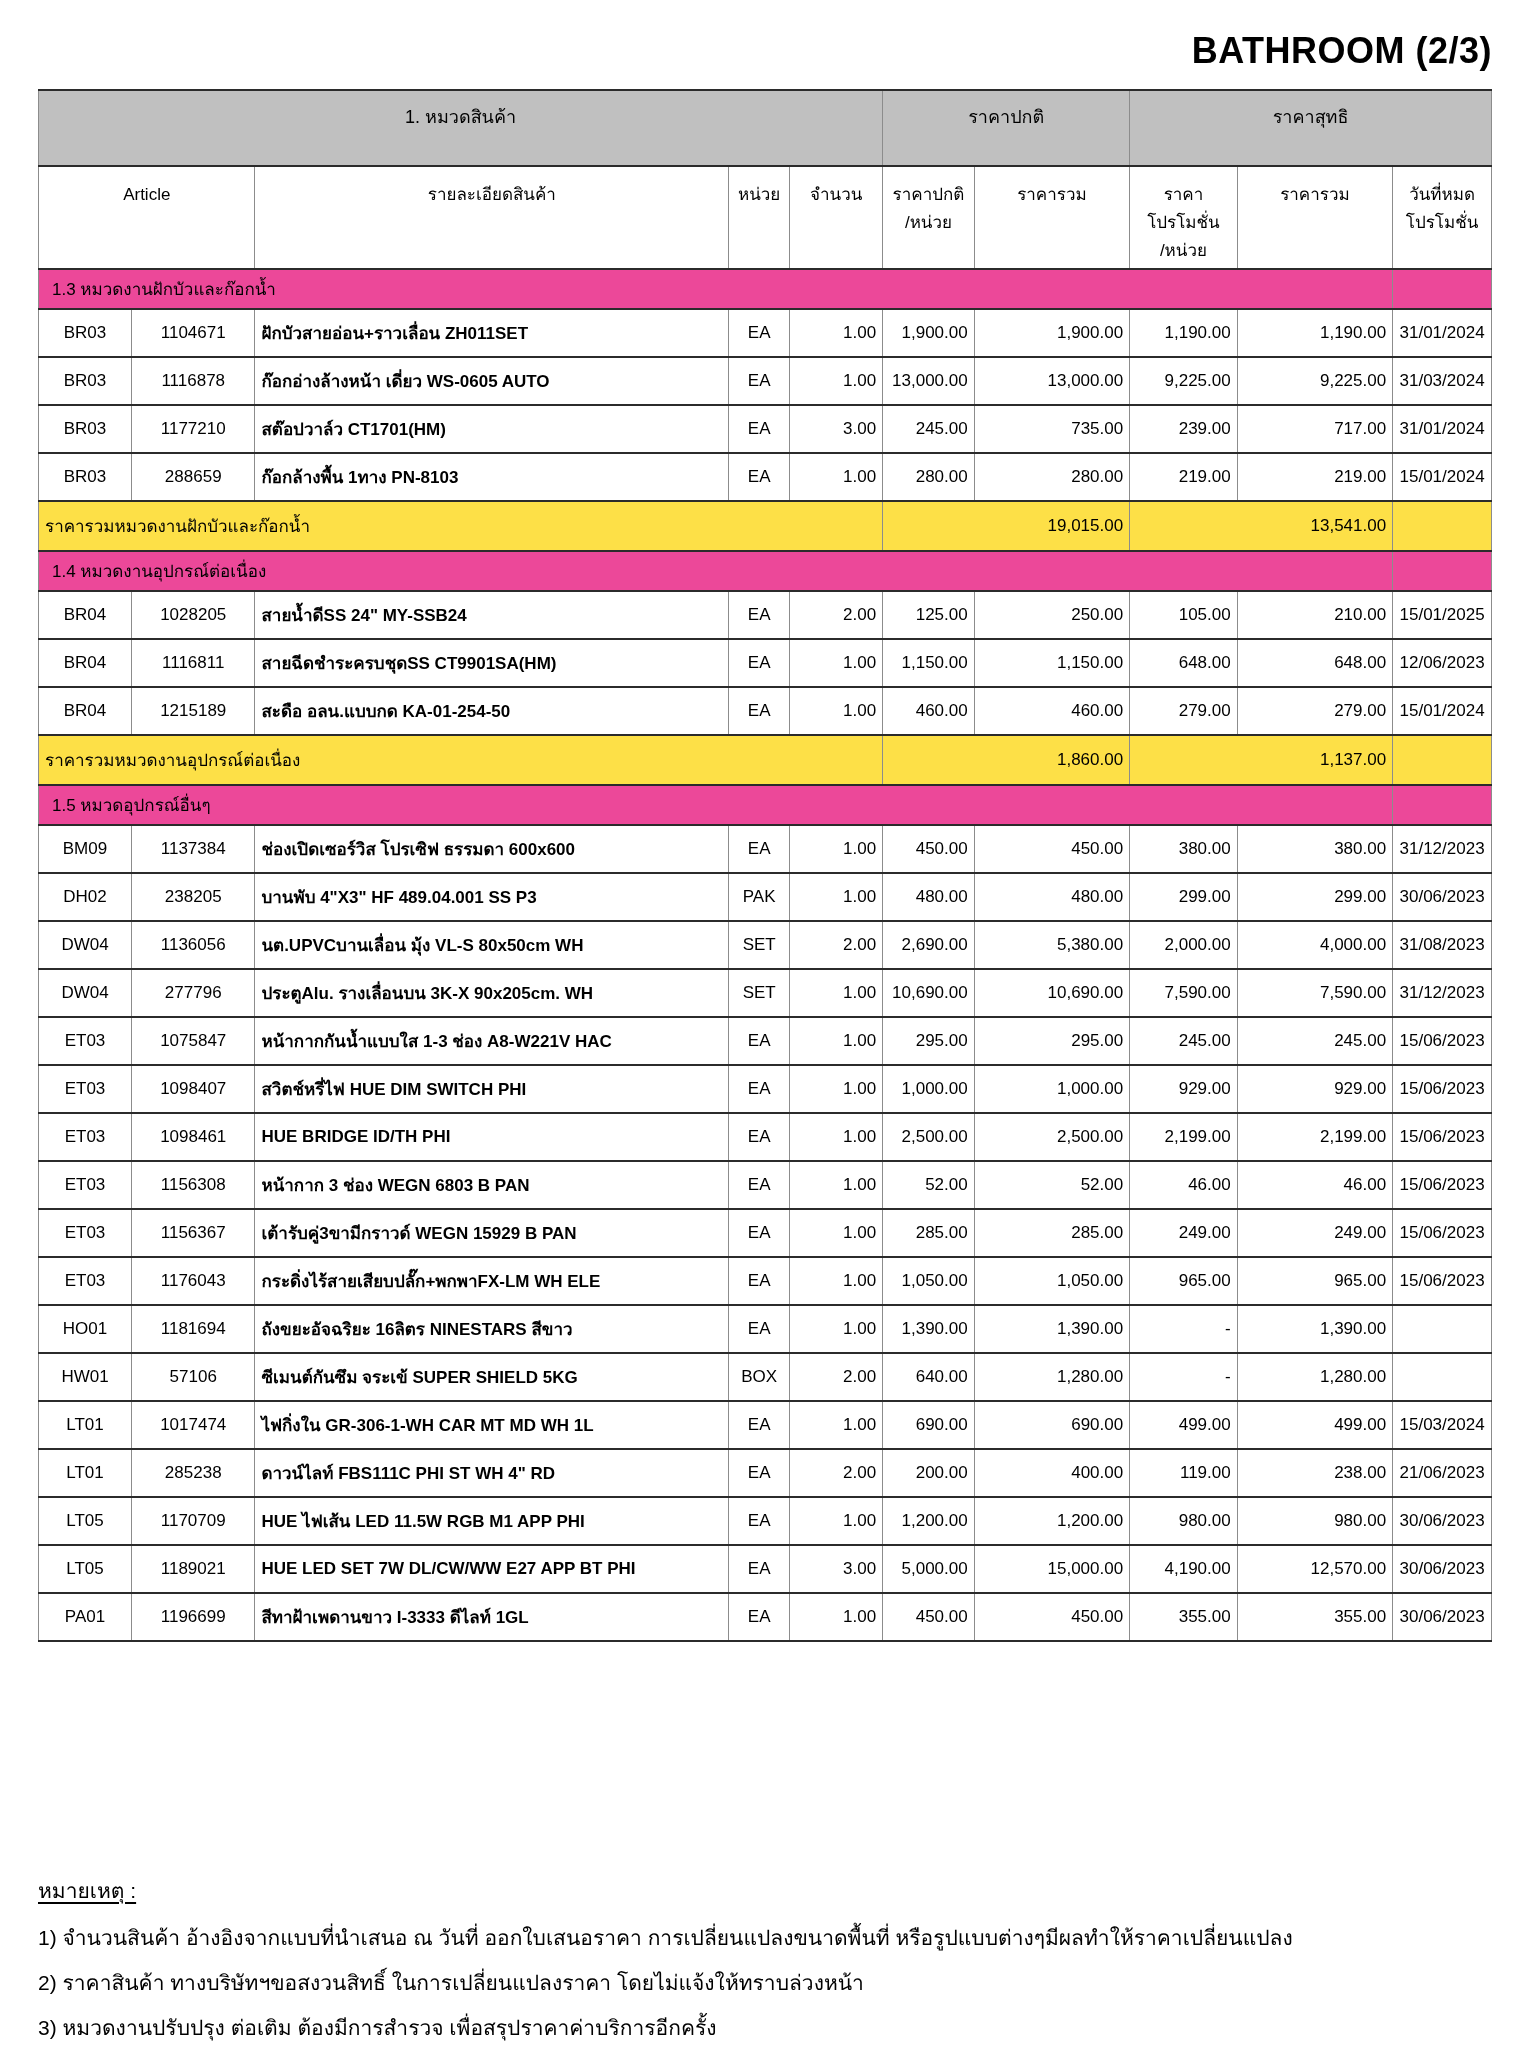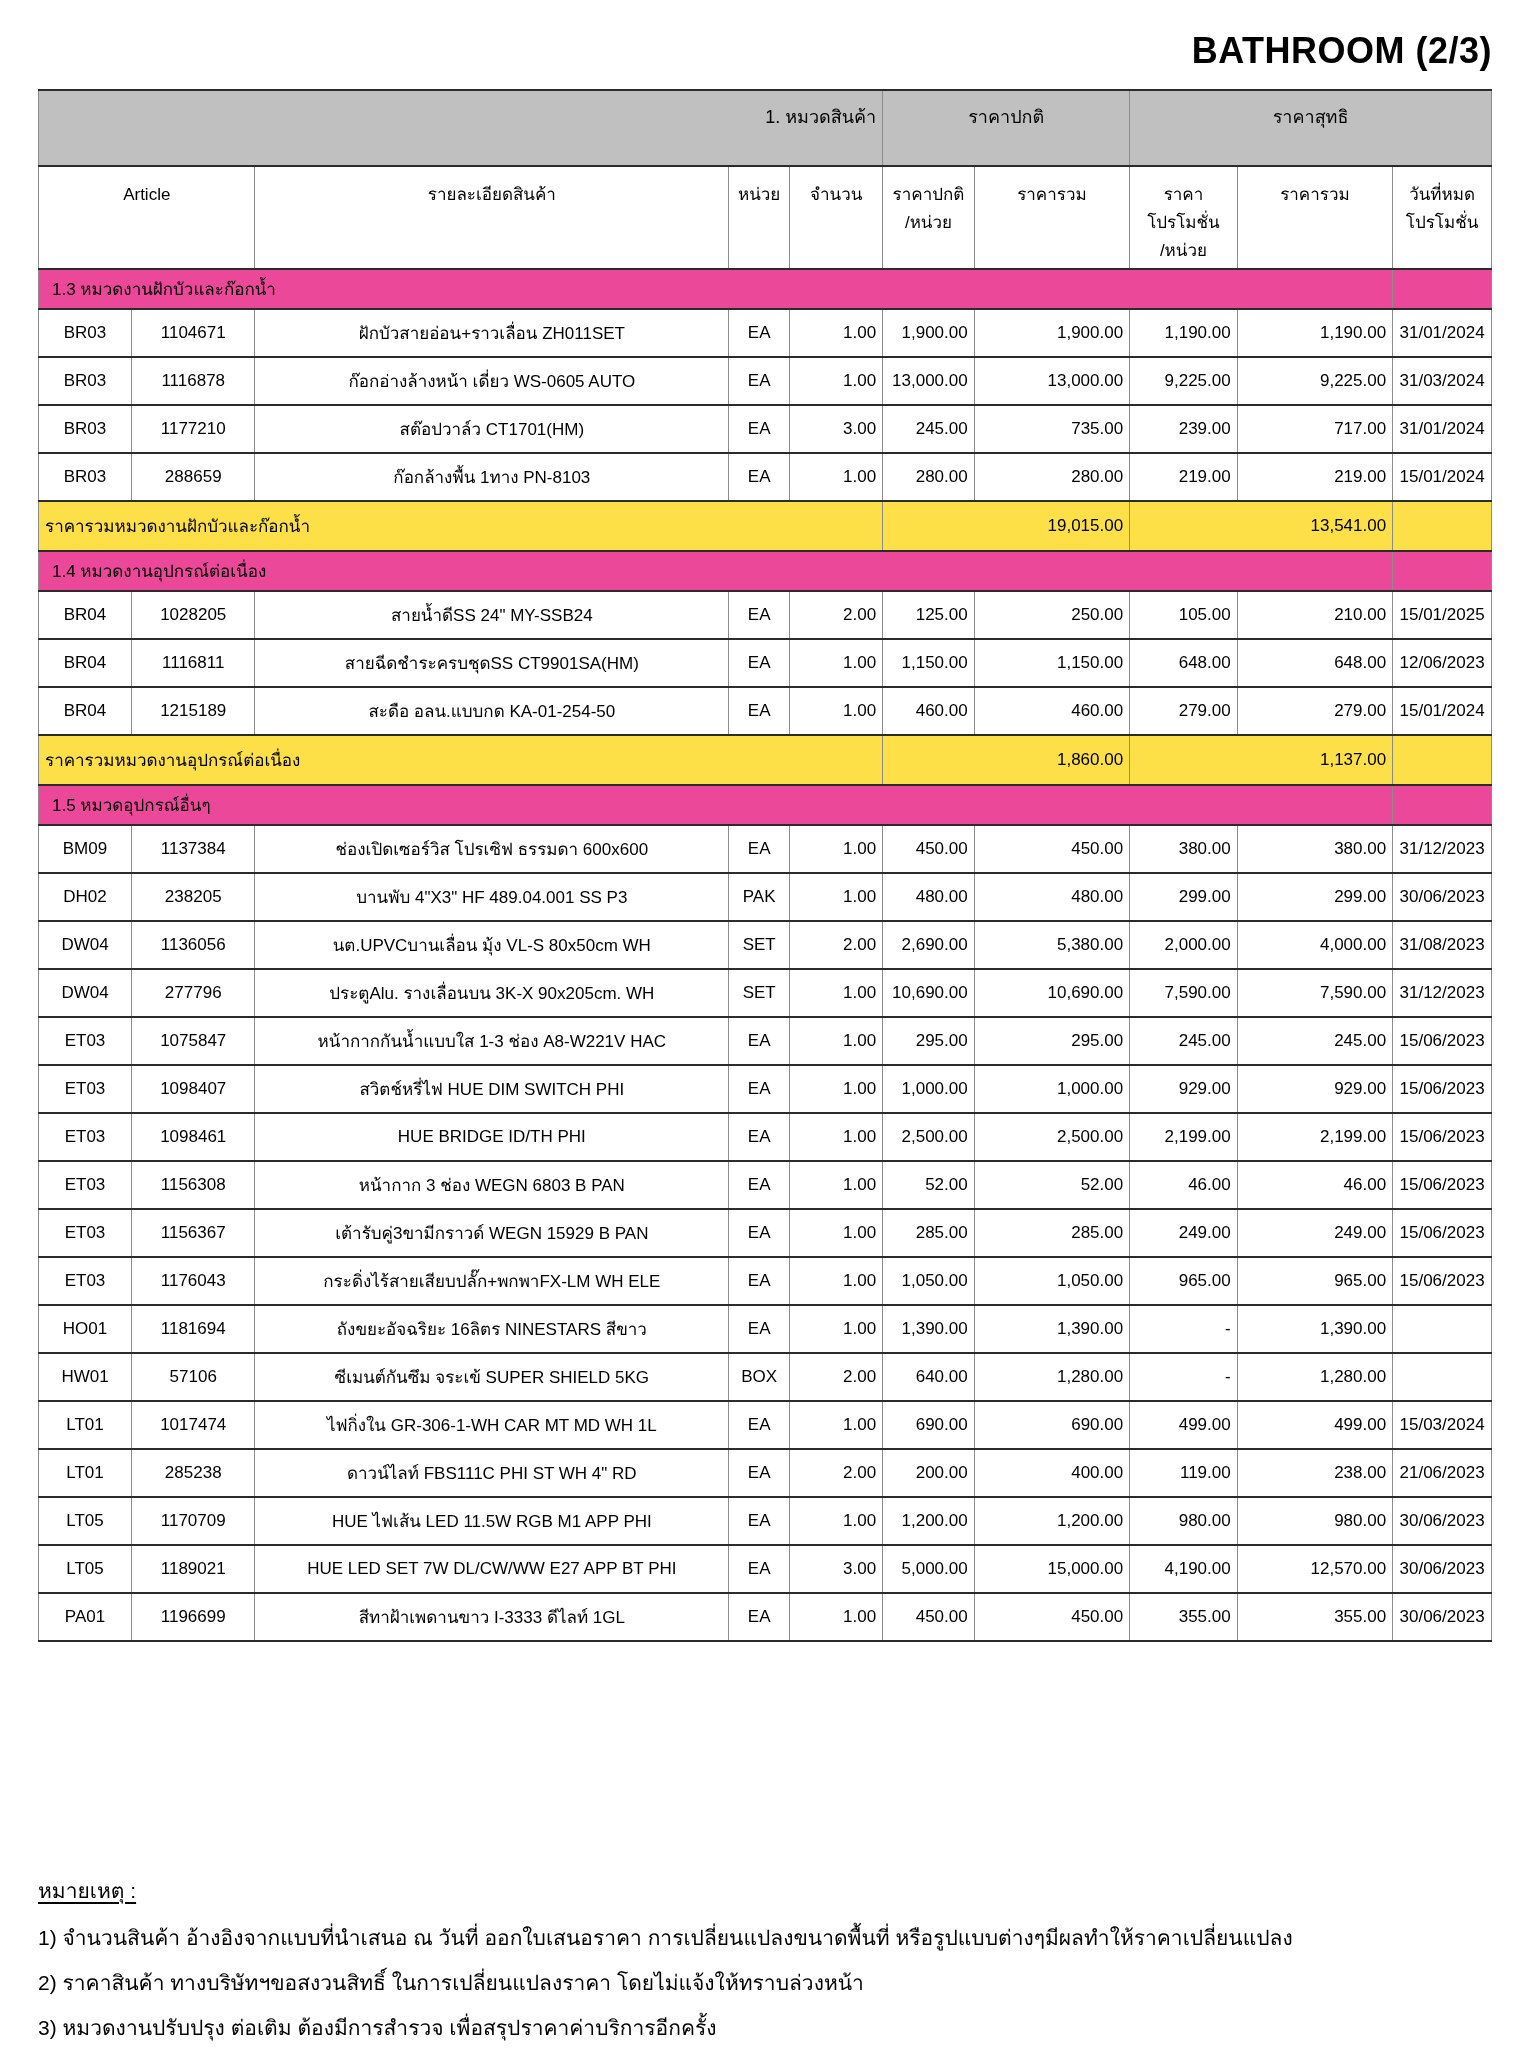--- a/index.html
+++ b/index.html
@@ -35,42 +35,42 @@
     vertical-align:middle;
     overflow:hidden;
   }
   tr.group-row td{
     background:#c0c0c0;
     height:76px;
     vertical-align:top;
     padding-top:11px;
     font-size:18px;
   }
-  td.group-product{text-align:right;padding-left:13px;}
+  td.group-product{text-align:center;padding-left:13px;}
   td.group-normal,td.group-net{text-align:center;}
   tr.colhead-row td{
     height:88px;
     vertical-align:top;
     padding-top:14px;
     text-align:center;
     white-space:pre-line;
     line-height:1.65;
     background:#ffffff;
   }
   tr.section-row td{
     height:40px;
     text-align:left;
     padding-left:13px;
     background:#ec4899;
   }
   tr.item-row td{height:48px;background:#ffffff;}
   tr.subtotal-row td{height:50px;background:#fde047;}
   td.c-code,td.c-unit,td.c-date{text-align:center;}
   td.c-no{text-align:center;}
-  td.c-desc{text-align:center;padding-left:9px;}
+  td.c-desc{text-align:left;padding-left:9px;font-weight:bold;}
   td.num{text-align:right;padding-right:9px;}
   td.sub-label{text-align:left;padding-left:13px;}
   .notes{margin-top:232px;}
   .notes-heading{
     font-size:21px;
     display:inline-block;
     text-decoration:underline;
     text-underline-offset:4px;
   }
   .note-line{font-size:21px;margin-top:17px;line-height:1.35;}

